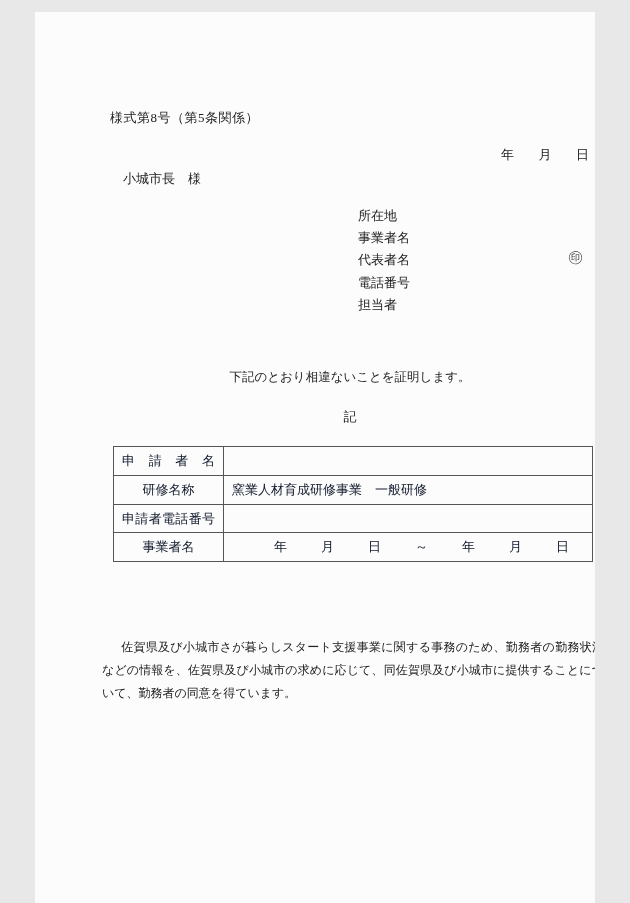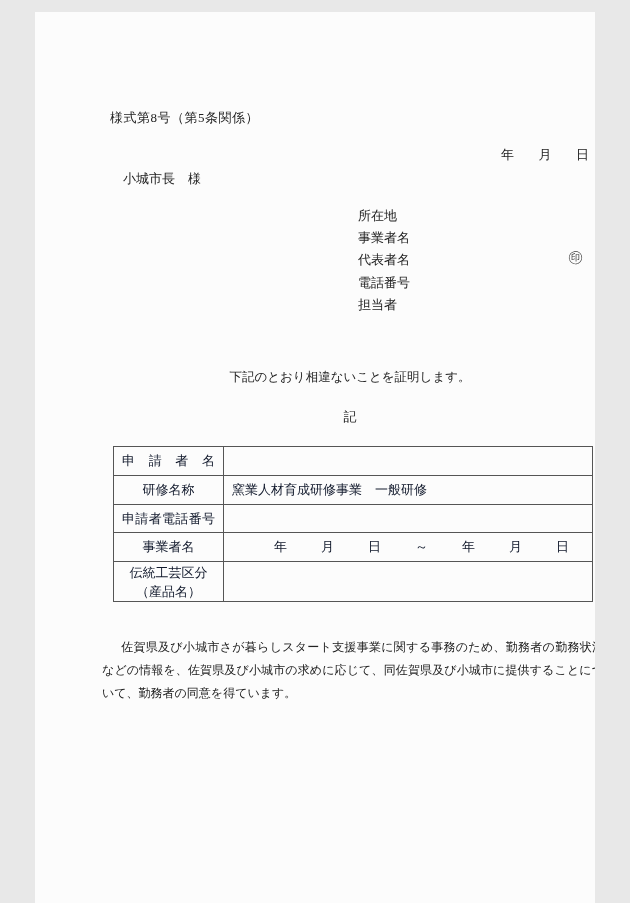--- a/index.html
+++ b/index.html
@@ -155,25 +155,18 @@
           <span>年</span>
           <span>月</span>
           <span>日</span>
           <span>～</span>
           <span>年</span>
           <span>月</span>
           <span>日</span>
         </div>
       </td>
     </tr>
-    <tr class="r r6">
-      <td class="lbl">
-        <div class="lbl2">伝統工芸区分</div>
-        <div class="lbl2">（産品名）</div>
-      </td>
-      <td class="val empty"></td>
-    </tr>
   </tbody>
     </table>
 
   <div class="abs footer-note">佐賀県及び小城市さが暮らしスタート支援事業に関する事務のため、勤務者の勤務状況などの情報を、佐賀県及び小城市の求めに応じて、同佐賀県及び小城市に提供することについて、勤務者の同意を得ています。</div>
 
 </div>
 
 </body></html>

